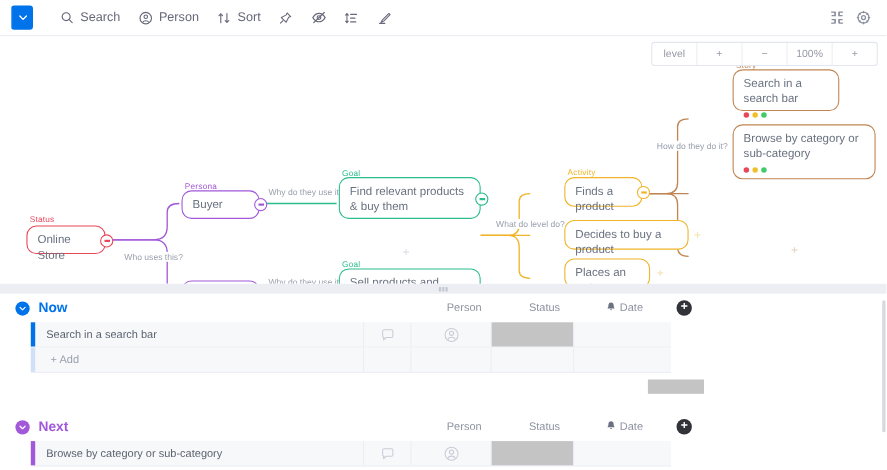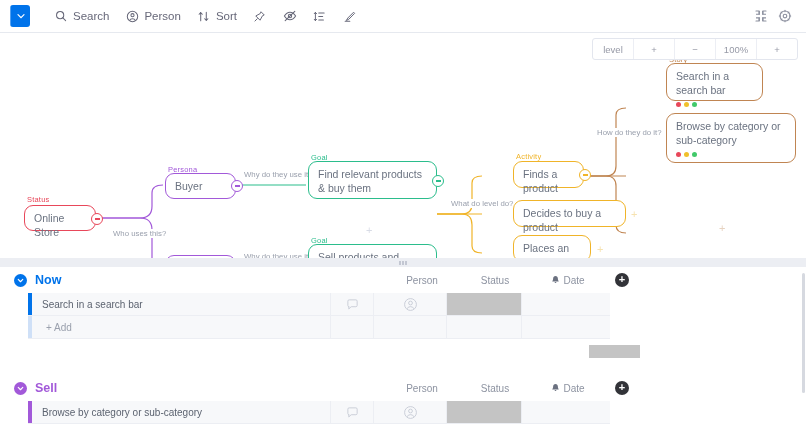--- a/index.html
+++ b/index.html
@@ -405,21 +405,21 @@
       <div class="statusblock" style="left:589px;top:78px;width:86px;height:13px;"></div>
     </div>
 
     <div class="grp" style="margin-top:36px;">
       <div class="grp-head">
         <span class="grp-chev" style="background:#a259d9;">
           <svg width="7" height="7" viewBox="0 0 8 8">
               <path d="M1.4 2.8 L4 5.4 L6.6 2.8" stroke="#fff" stroke-width="1.3" fill="none" stroke-linecap="round" stroke-linejoin="round"></path>
             </svg>
         </span>
-        <span class="grp-name" style="color:#a259d9;">Sell</span>
+        <span class="grp-name" style="color:#a259d9;">Next</span>
 
         <span class="hdr-cols">
           <span class="hcol person">Person</span>
           <span class="hcol status">Status</span>
           <span class="hcol date">
             <span>
               <svg width="9" height="9" viewBox="0 0 10 10">
                   <path d="M5 1 C3.4 1 2.4 2.1 2.4 3.6 C2.4 6 1.4 6.6 1.4 7.2 H8.6 C8.6 6.6 7.6 6 7.6 3.6 C7.6 2.1 6.6 1 5 1 Z" fill="#6b7180"></path>
                   <path d="M4 7.9 A1 1 0 0 0 6 7.9" fill="#6b7180"></path>
                 </svg>

